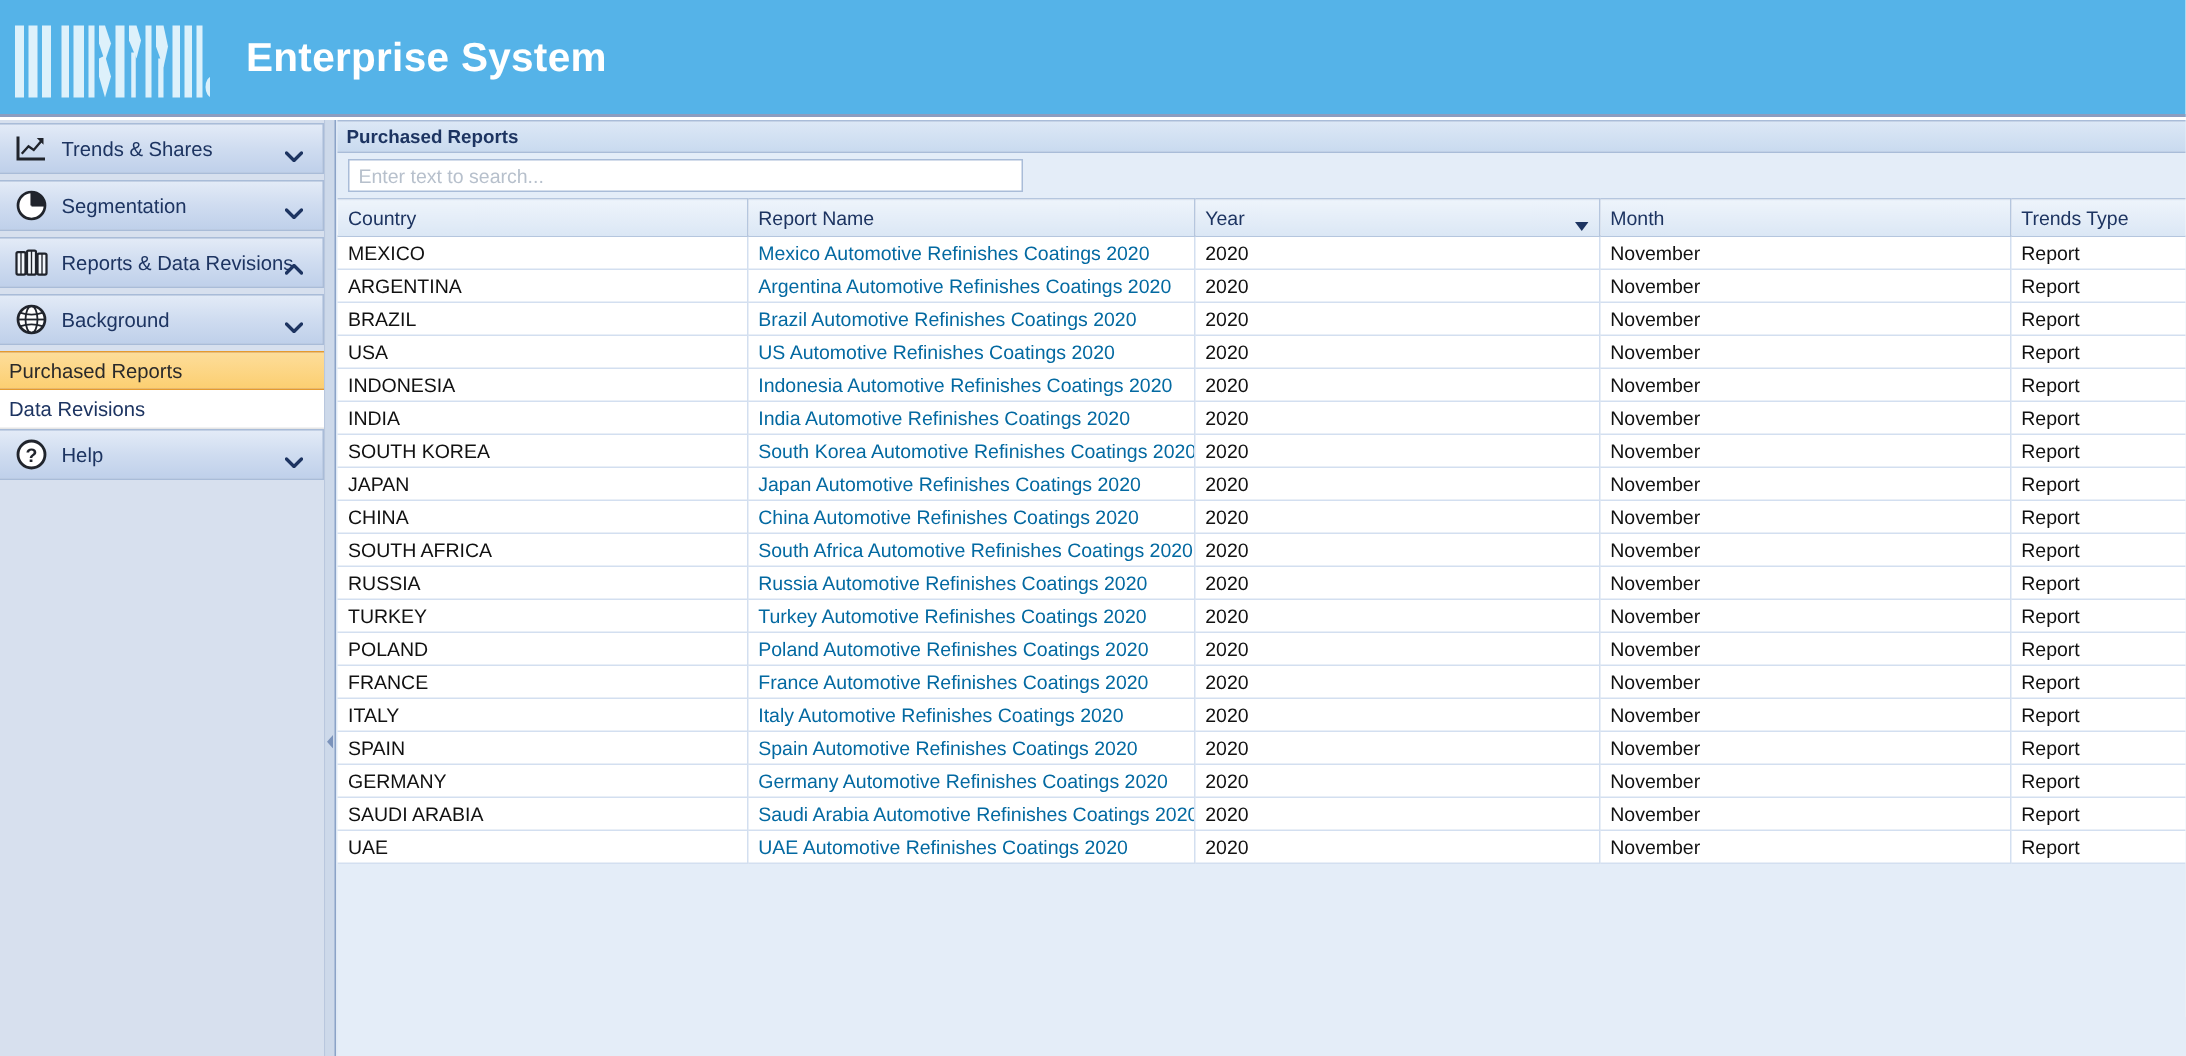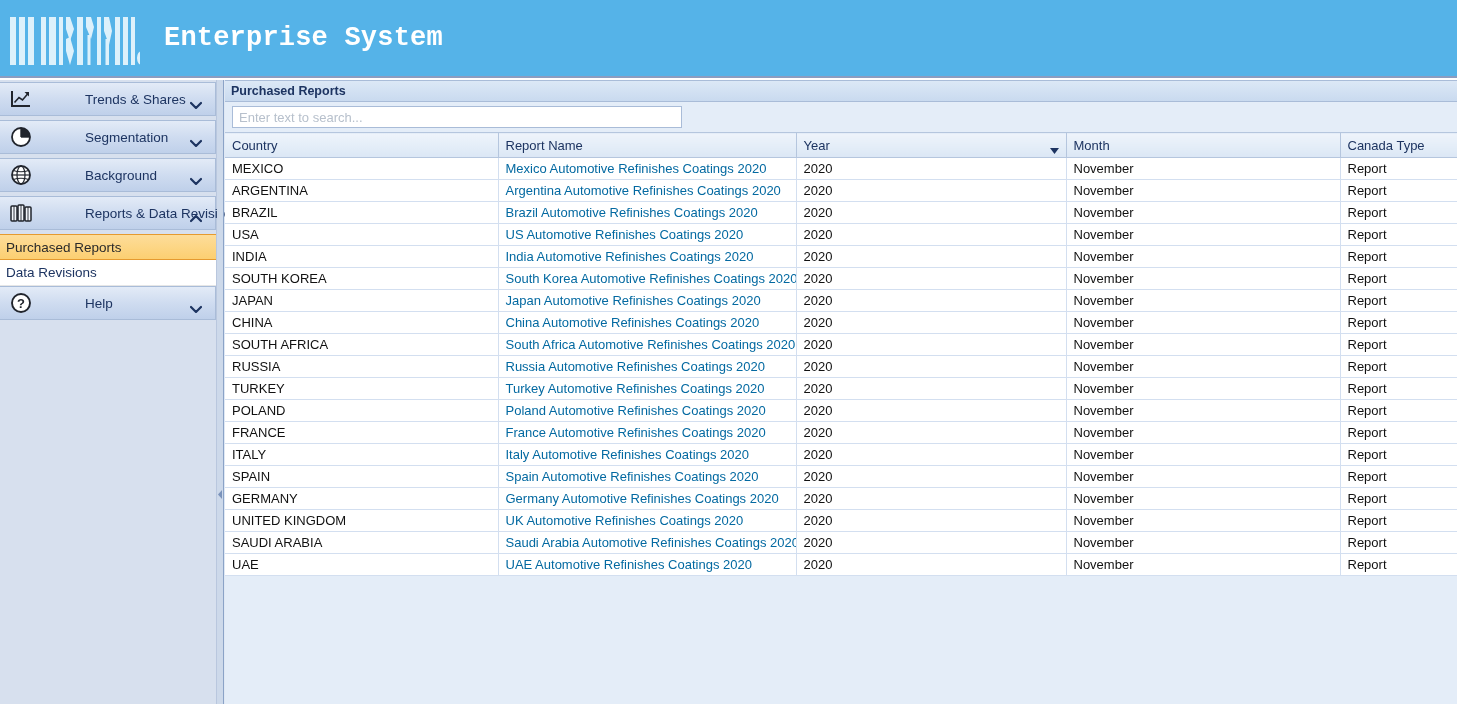--- a/index.html
+++ b/index.html
@@ -27,21 +27,20 @@
     overflow: hidden;
   }
   #brand-logo svg { display: block; }
   #app-title {
     margin-left: 24px;
     color: #ffffff;
     font-size: 27px;
     font-weight: bold;
     letter-spacing: 0.2px;
     white-space: nowrap;
-    font-family: Liberation Mono, monospace;
   }
 
   
   #body-area {
     position: absolute; left: 0; top: 80px;
     width: 1457px; height: 624px;
     background: #dfe8f4;
   }
 
   
@@ -54,21 +53,20 @@
   .nav-group {
     width: 216px;
     height: 34px;
     margin-bottom: 4px;
     background: linear-gradient(to bottom, #e3ebf7 0%, #cfdcf0 50%, #bfd0ea 100%);
     border: 1px solid #a9bcd8;
     border-left: none;
     display: flex; align-items: center;
     cursor: pointer;
     position: relative;
-    gap: 44px;
   }
   .nav-group:first-child { margin-top: 2px; }
   .nav-ico {
     width: 30px; height: 26px;
     margin-left: 6px;
     display: flex; align-items: center; justify-content: center;
     flex: 0 0 auto;
   }
   .nav-label {
     margin-left: 5px;
@@ -265,51 +263,51 @@
       <span class="nav-label">Segmentation</span>
       <span class="nav-chev">
         <svg width="12" height="8" viewBox="0 0 12 8">
             <path d="M1,2 L6,7 L11,2" fill="none" stroke="#1d3461" stroke-width="2.2" stroke-linecap="round" stroke-linejoin="round"></path>
           </svg>
       </span>
     </div>
 
     <div class="nav-group">
       <span class="nav-ico">
-        <svg width="22" height="22" viewBox="0 0 22 22">
-          <circle cx="11" cy="11" r="9" fill="#ffffff" stroke="#20242c" stroke-width="1.8"></circle>
-          <ellipse cx="11" cy="11" rx="4" ry="9" fill="none" stroke="#20242c" stroke-width="1.2"></ellipse>
-          <line x1="2" y1="11" x2="20" y2="11" stroke="#20242c" stroke-width="1.2"></line>
-          <path d="M3.3,6.4 Q11,9 18.7,6.4" fill="none" stroke="#20242c" stroke-width="1.1"></path>
-          <path d="M3.3,15.6 Q11,13 18.7,15.6" fill="none" stroke="#20242c" stroke-width="1.1"></path>
-        </svg>
-      </span>
-      <span class="nav-label">Background</span>
-      <span class="nav-chev">
-        <svg width="12" height="8" viewBox="0 0 12 8">
-            <path d="M1,2 L6,7 L11,2" fill="none" stroke="#1d3461" stroke-width="2.2" stroke-linecap="round" stroke-linejoin="round"></path>
-          </svg>
-      </span>
-    </div>
-
-    <div class="nav-group">
-      <span class="nav-ico">
         <svg width="24" height="22" viewBox="0 0 24 22">
           <rect x="2" y="4" width="6" height="15" rx="1" fill="#f2f6fb" stroke="#20242c" stroke-width="1.5"></rect>
           <rect x="9" y="3" width="6" height="16" rx="1" fill="#f2f6fb" stroke="#20242c" stroke-width="1.5"></rect>
           <rect x="16" y="5" width="6" height="14" rx="1" fill="#f2f6fb" stroke="#20242c" stroke-width="1.5"></rect>
           <line x1="5" y1="4" x2="5" y2="19" stroke="#20242c" stroke-width="0.9"></line>
           <line x1="12" y1="3" x2="12" y2="19" stroke="#20242c" stroke-width="0.9"></line>
           <line x1="19" y1="5" x2="19" y2="19" stroke="#20242c" stroke-width="0.9"></line>
         </svg>
       </span>
       <span class="nav-label">Reports &amp; Data Revisions</span>
       <span class="nav-chev">
         <svg width="12" height="8" viewBox="0 0 12 8">
             <path d="M1,6 L6,1 L11,6" fill="none" stroke="#1d3461" stroke-width="2.2" stroke-linecap="round" stroke-linejoin="round"></path>
+          </svg>
+      </span>
+    </div>
+
+    <div class="nav-group">
+      <span class="nav-ico">
+        <svg width="22" height="22" viewBox="0 0 22 22">
+          <circle cx="11" cy="11" r="9" fill="#ffffff" stroke="#20242c" stroke-width="1.8"></circle>
+          <ellipse cx="11" cy="11" rx="4" ry="9" fill="none" stroke="#20242c" stroke-width="1.2"></ellipse>
+          <line x1="2" y1="11" x2="20" y2="11" stroke="#20242c" stroke-width="1.2"></line>
+          <path d="M3.3,6.4 Q11,9 18.7,6.4" fill="none" stroke="#20242c" stroke-width="1.1"></path>
+          <path d="M3.3,15.6 Q11,13 18.7,15.6" fill="none" stroke="#20242c" stroke-width="1.1"></path>
+        </svg>
+      </span>
+      <span class="nav-label">Background</span>
+      <span class="nav-chev">
+        <svg width="12" height="8" viewBox="0 0 12 8">
+            <path d="M1,2 L6,7 L11,2" fill="none" stroke="#1d3461" stroke-width="2.2" stroke-linecap="round" stroke-linejoin="round"></path>
           </svg>
       </span>
     </div>
 
     <div class="sub-item selected">
       <span>Purchased Reports</span>
     </div>
     <div class="sub-item">
       <span>Data Revisions</span>
     </div>
@@ -371,21 +369,21 @@
               <span class="sort-arrow">
                 <svg width="9" height="6" viewBox="0 0 9 6">
                     <polygon points="0,0 9,0 4.5,6" fill="#1d3461"></polygon>
                   </svg>
               </span>
             </th>
             <th>
               <span>Month</span>
             </th>
             <th class="last">
-              <span>Canada Type</span>
+              <span>Trends Type</span>
             </th>
           </tr>
         </thead>
         <tbody id="grid-body">
             <tr>
               <td class="col-country">MEXICO</td>
               <td class="col-report"><a>Mexico Automotive Refinishes Coatings 2020</a></td>
               <td class="col-year">2020</td>
               <td class="col-month">November</td>
               <td class="col-type last">Report</td>
@@ -405,20 +403,27 @@
               <td class="col-type last">Report</td>
             </tr>
             <tr>
               <td class="col-country">USA</td>
               <td class="col-report"><a>US Automotive Refinishes Coatings 2020</a></td>
               <td class="col-year">2020</td>
               <td class="col-month">November</td>
               <td class="col-type last">Report</td>
             </tr>
             <tr>
+              <td class="col-country">INDONESIA</td>
+              <td class="col-report"><a>Indonesia Automotive Refinishes Coatings 2020</a></td>
+              <td class="col-year">2020</td>
+              <td class="col-month">November</td>
+              <td class="col-type last">Report</td>
+            </tr>
+            <tr>
               <td class="col-country">INDIA</td>
               <td class="col-report"><a>India Automotive Refinishes Coatings 2020</a></td>
               <td class="col-year">2020</td>
               <td class="col-month">November</td>
               <td class="col-type last">Report</td>
             </tr>
             <tr>
               <td class="col-country">SOUTH KOREA</td>
               <td class="col-report"><a>South Korea Automotive Refinishes Coatings 2020</a></td>
               <td class="col-year">2020</td>
@@ -484,27 +489,20 @@
             <tr>
               <td class="col-country">SPAIN</td>
               <td class="col-report"><a>Spain Automotive Refinishes Coatings 2020</a></td>
               <td class="col-year">2020</td>
               <td class="col-month">November</td>
               <td class="col-type last">Report</td>
             </tr>
             <tr>
               <td class="col-country">GERMANY</td>
               <td class="col-report"><a>Germany Automotive Refinishes Coatings 2020</a></td>
-              <td class="col-year">2020</td>
-              <td class="col-month">November</td>
-              <td class="col-type last">Report</td>
-            </tr>
-            <tr>
-              <td class="col-country">UNITED KINGDOM</td>
-              <td class="col-report"><a>UK Automotive Refinishes Coatings 2020</a></td>
               <td class="col-year">2020</td>
               <td class="col-month">November</td>
               <td class="col-type last">Report</td>
             </tr>
             <tr>
               <td class="col-country">SAUDI ARABIA</td>
               <td class="col-report"><a>Saudi Arabia Automotive Refinishes Coatings 2020</a></td>
               <td class="col-year">2020</td>
               <td class="col-month">November</td>
               <td class="col-type last">Report</td>

